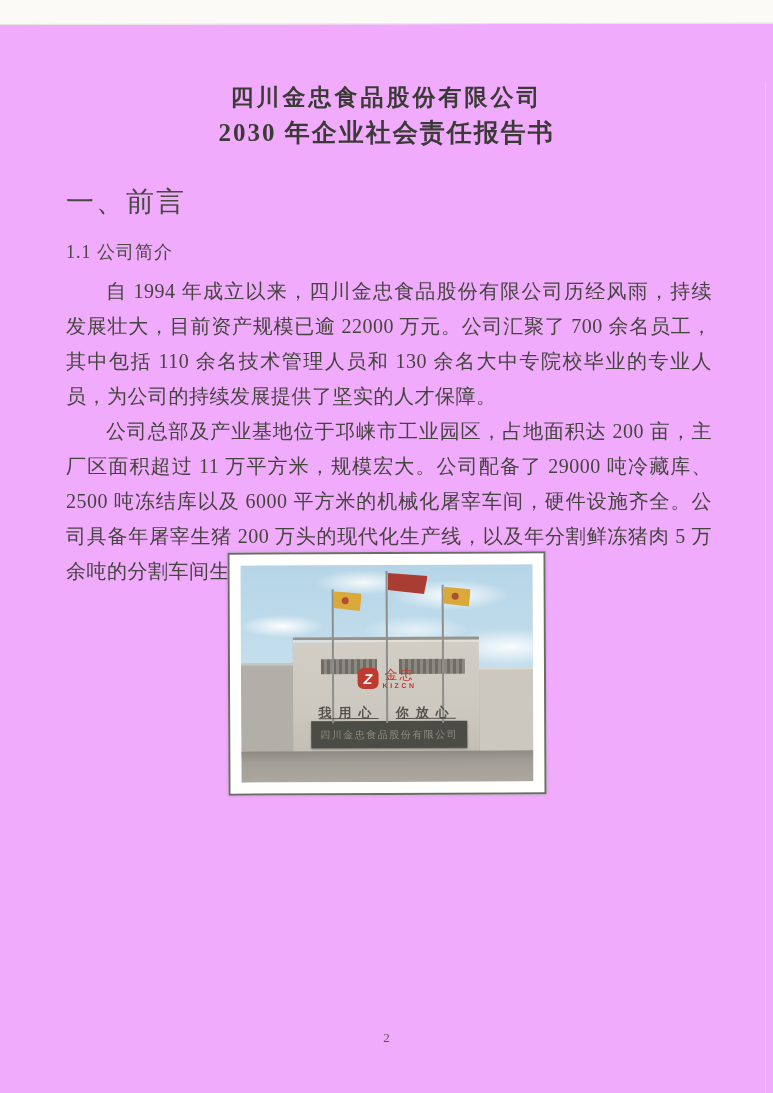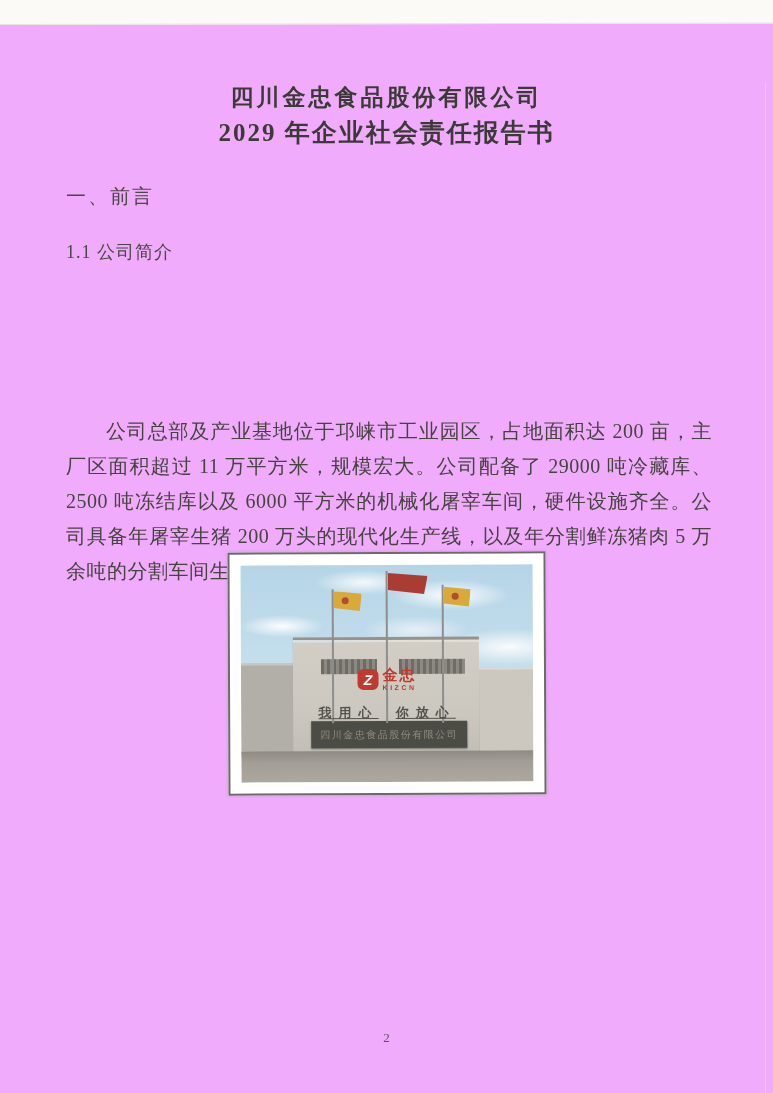--- a/index.html
+++ b/index.html
@@ -27,21 +27,21 @@
   .title1{
     position:absolute;top:82px;left:0;width:100%;text-align:center;
     font-size:23px;font-weight:bold;letter-spacing:3px;color:#3c3a37;
   }
   .title2{
     position:absolute;top:116px;left:0;width:100%;text-align:center;
     font-size:25px;font-weight:bold;letter-spacing:2px;color:#3c3a37;
   }
   .h-section{
     position:absolute;top:183px;left:66px;
-    font-size:20px;letter-spacing:2px;color:#4a4843;
+    font-size:28px;letter-spacing:2px;color:#4a4843;
   }
   .h-subsection{
     position:absolute;top:240px;left:66px;
     font-size:18px;letter-spacing:1px;color:#4a4843;
   }
   .para{
     position:absolute;left:66px;width:646px;
     font-size:20px;line-height:35px;letter-spacing:.5px;
     text-align:justify;text-align-last:left;
     text-indent:2em;color:#46443f;margin:0;
@@ -106,21 +106,21 @@
   .logo{
     position:absolute;left:50%;top:103px;transform:translateX(-50%);
     display:flex;align-items:center;gap:4px;
   }
   .logo-badge{
     width:21px;height:21px;border-radius:6px;background:var(--logo-red,#bf3a2f);
     color:#fff;font-family:"Liberation Sans",sans-serif;font-weight:bold;font-size:14px;
     display:flex;align-items:center;justify-content:center;font-style:italic;
   }
   .logo-texts{display:flex;flex-direction:column;line-height:1;}
-  .logo-cn{font-size:15px;font-weight:bold;color:var(--logo-red,#bf3a2f);letter-spacing:2px;}
+  .logo-cn{font-size:13px;font-weight:normal;color:var(--logo-red,#bf3a2f);letter-spacing:2px;}
   .logo-en{font-size:7px;font-weight:bold;color:var(--logo-red,#bf3a2f);letter-spacing:2.5px;font-family:"Liberation Sans",sans-serif;margin-top:1px;}
   .slogan{
     position:absolute;left:0;top:139px;width:100%;text-align:center;
     font-size:13px;font-weight:bold;color:#55534d;
   }
   .slogan span{letter-spacing:7px;text-decoration:underline;}
   .slogan span + span{margin-left:14px;}
   .ground{
     position:absolute;left:0;top:186px;width:100%;height:31px;
     background:linear-gradient(180deg,#8f8b84,var(--ground,#a29e96) 35%,#aca89f);
@@ -135,25 +135,26 @@
 </style>
 </head>
 <body>
 
 <div class="page">
 
   <div class="scan-top"></div>
   <div class="scan-right"></div>
 
   <div class="title1">四川金忠食品股份有限公司</div>
-  <div class="title2">2029 年企业社会责任报告书</div>
+  <div class="title2">2030 年企业社会责任报告书</div>
 
   <div class="h-section">一、前言</div>
   <div class="h-subsection">1.1 公司简介</div>
 
+  <p class="para p1">自 1994 年成立以来，四川金忠食品股份有限公司历经风雨，持续发展壮大，目前资产规模已逾 22000 万元。公司汇聚了 700 余名员工，其中包括 110 余名技术管理人员和 130 余名大中专院校毕业的专业人员，为公司的持续发展提供了坚实的人才保障。</p>
   <p class="para p2">公司总部及产业基地位于邛崃市工业园区，占地面积达 200 亩，主厂区面积超过 11 万平方米，规模宏大。公司配备了 29000 吨冷藏库、2500 吨冻结库以及 6000 平方米的机械化屠宰车间，硬件设施齐全。公司具备年屠宰生猪 200 万头的现代化生产线，以及年分割鲜冻猪肉 5 万余吨的分割车间生产线，生产能力强劲。</p>
 
   <div class="photo-wrap">
     <figure class="photo-frame">
       <div class="photo" style="--sky: #b5d5e7; --building: #ccc8c0; --logo-red: #bf3a2f; --flag-red: #a93d33; --flag-yellow: #d9a93a; --sign-bg: #4c4c46; --ground: #a29e96;">
         <div class="clouds"></div>
         <div class="bldg-far"></div>
         <div class="bldg-left"></div>
         <div class="bldg-right"></div>
         <div class="bldg-main"></div>

